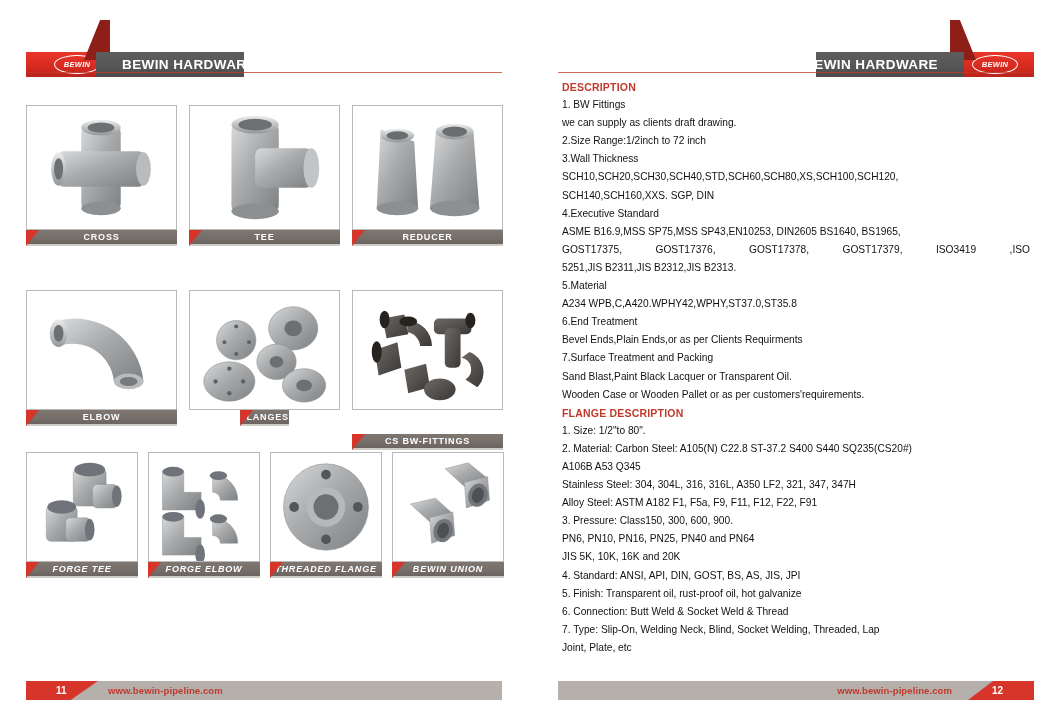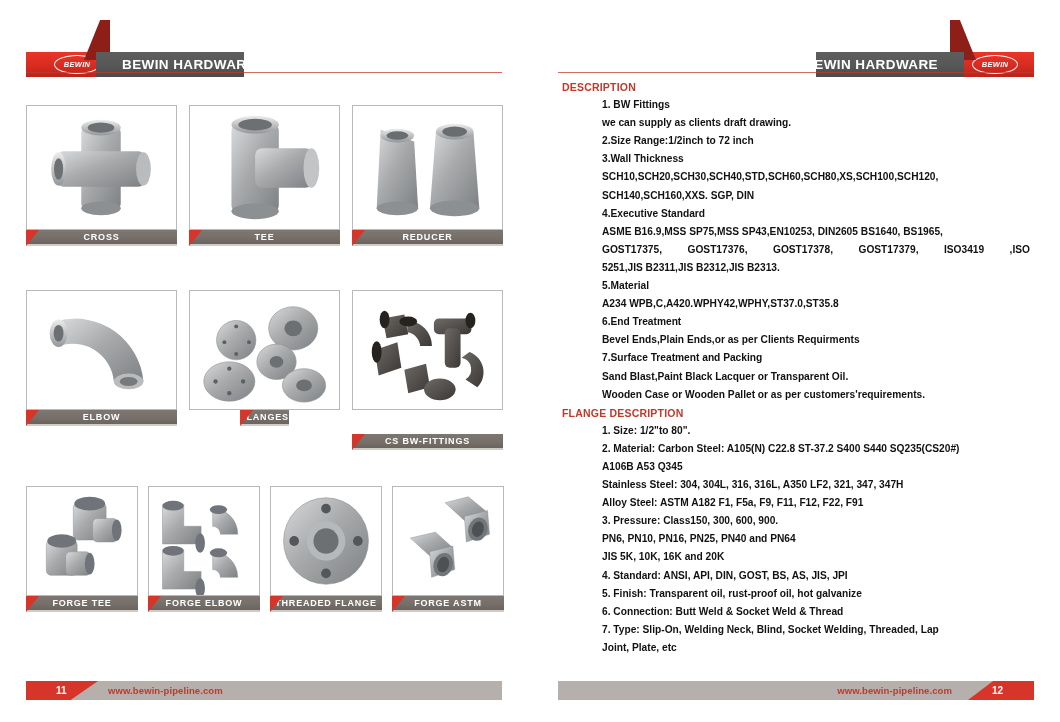--- a/index.html
+++ b/index.html
@@ -167,24 +167,23 @@
   .spec .h {
     color: #c0392b;
     font-size: 10.5px;
     font-weight: bold;
     letter-spacing: .2px;
     line-height: 18.1px;
   }
   .spec .l {
     color: #111111;
     font-size: 10.2px;
-    font-weight: bold;
+    font-weight: normal;
     line-height: 18.1px;
     white-space: nowrap;
-    margin-left: 40px;
   }
   .spec .just {
     display: flex;
     justify-content: space-between;
   }
 
   
   .footer {
     position: absolute;
     bottom: 22px;
@@ -417,21 +416,21 @@
           </svg>
         </div>
         <div class="caption">
           <div class="corner"></div>
           <span>CS BW-FITTINGS</span>
         </div>
       </div>
     </div>
   </div>
 
-  <div class="grid" style="top:486px;">
+  <div class="grid" style="top:452px;font-style:italic;">
     <div class="row" style="gap:10px;">
       <div class="cell" style="width:114px;">
         <div class="thumb" style="height:110px;">
           <svg viewBox="0 0 114 110" preserveAspectRatio="none">
             <rect width="114" height="110" fill="#fff"></rect>
             <g fill="url(#st1)" stroke="#8e9194" stroke-width=".5">
               <rect x="48" y="16" width="34" height="38" rx="5"></rect>
               <rect x="68" y="32" width="26" height="24" rx="5"></rect>
               <rect x="20" y="54" width="32" height="36" rx="5"></rect>
               <rect x="40" y="66" width="26" height="24" rx="5"></rect>
@@ -516,21 +515,21 @@
               <ellipse cx="52" cy="79" rx="10" ry="12" transform="rotate(18 52 79)"></ellipse>
             </g>
             <g fill="#4e5154">
               <ellipse cx="88" cy="43" rx="6" ry="8" transform="rotate(18 88 43)"></ellipse>
               <ellipse cx="52" cy="79" rx="6" ry="8" transform="rotate(18 52 79)"></ellipse>
             </g>
           </svg>
         </div>
         <div class="caption">
           <div class="corner"></div>
-          <span>FORGE  ASTM</span>
+          <span>BEWIN  UNION</span>
         </div>
       </div>
     </div>
   </div>
 
   <div class="footer">
     <div class="foot-bar">
       <span class="foot-url">www.bewin-pipeline.com</span>
     </div>
     <div class="pagenum">

